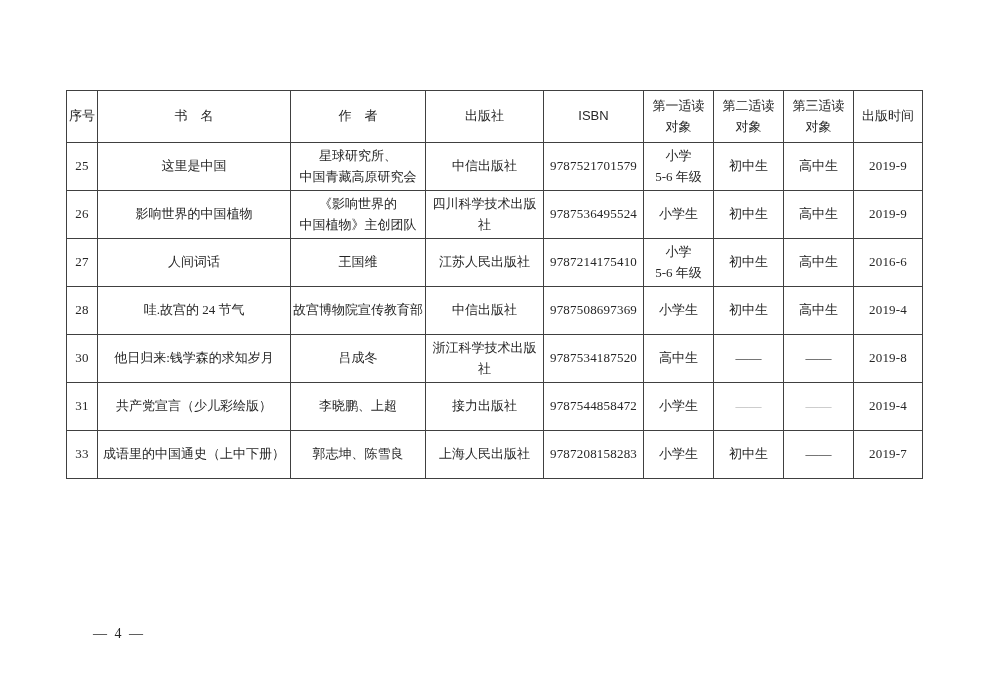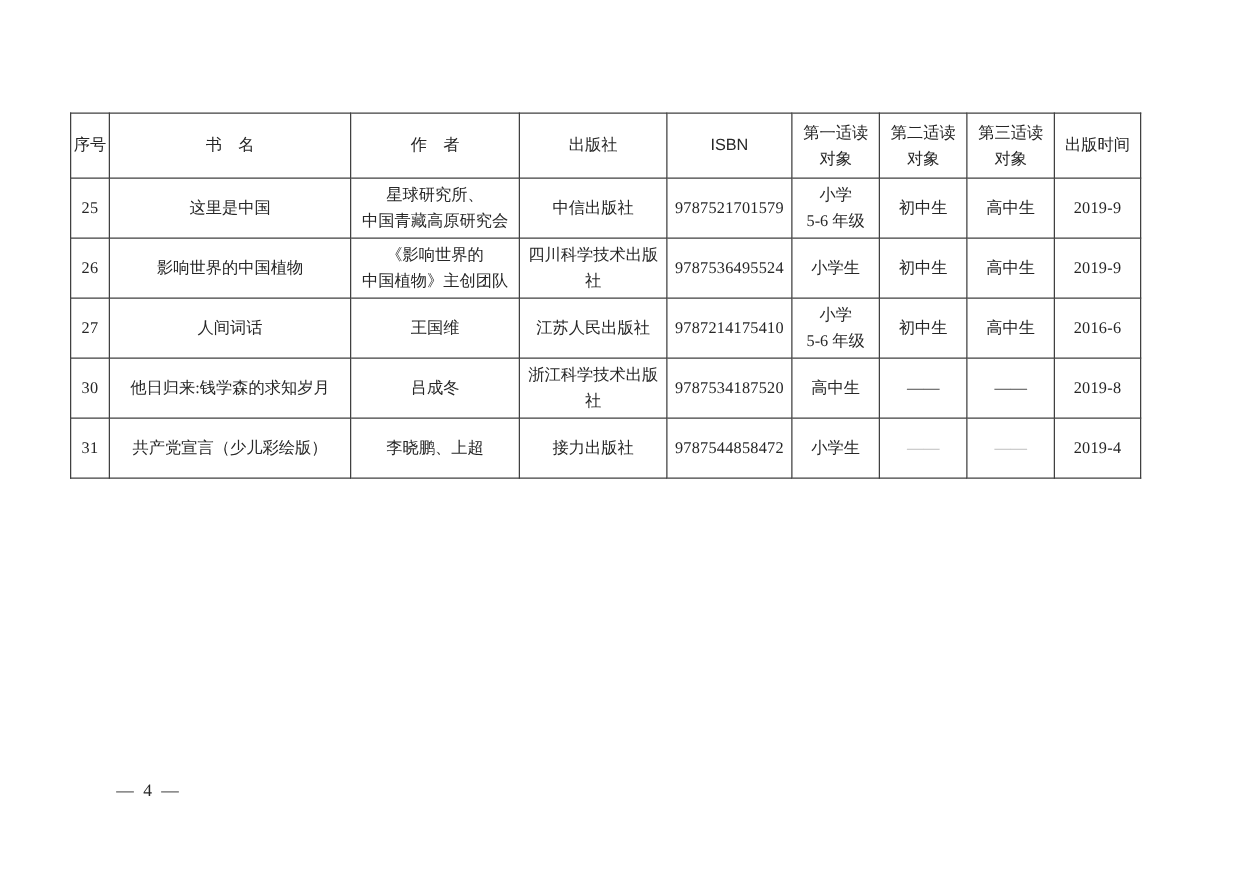--- a/index.html
+++ b/index.html
@@ -7,21 +7,21 @@
     width: 991px; height: 700px;
     background: #ffffff;
     font-family: "Liberation Serif", "DejaVu Serif", serif;
     color: #262626;
     overflow: hidden;
   }
   .page { position: relative; width: 991px; height: 700px; background: #fff; }
 
   table.booklist {
     position: absolute;
-    left: 56px; top: 90px;
+    left: 66px; top: 90px;
     width: 856px;
     border-collapse: collapse;
     table-layout: fixed;
     padding-left: 12px;
   }
   table.booklist th, table.booklist td {
     border: 1px solid #404040;
     text-align: center;
     vertical-align: middle;
     font-size: 13px;
@@ -110,20 +110,31 @@
         <td>王国维</td>
         <td>江苏人民出版社</td>
         <td class="num">9787214175410</td>
         <td>小学
 5-6 年级</td>
         <td>初中生</td>
         <td>高中生</td>
         <td class="num">2016-6</td>
       </tr>
       <tr>
+        <td class="num">28</td>
+        <td>哇.故宫的 24 节气</td>
+        <td>故宫博物院宣传教育部</td>
+        <td>中信出版社</td>
+        <td class="num">9787508697369</td>
+        <td>小学生</td>
+        <td>初中生</td>
+        <td>高中生</td>
+        <td class="num">2019-4</td>
+      </tr>
+      <tr>
         <td class="num">30</td>
         <td>他日归来:钱学森的求知岁月</td>
         <td>吕成冬</td>
         <td>浙江科学技术出版社</td>
         <td class="num">9787534187520</td>
         <td>高中生</td>
         <td>——</td>
         <td>——</td>
         <td class="num">2019-8</td>
       </tr>
@@ -131,18 +142,29 @@
         <td class="num">31</td>
         <td>共产党宣言（少儿彩绘版）</td>
         <td>李晓鹏、上超</td>
         <td>接力出版社</td>
         <td class="num">9787544858472</td>
         <td>小学生</td>
         <td class="muted">——</td>
         <td class="muted">——</td>
         <td class="num">2019-4</td>
       </tr>
+      <tr>
+        <td class="num">33</td>
+        <td>成语里的中国通史（上中下册）</td>
+        <td>郭志坤、陈雪良</td>
+        <td>上海人民出版社</td>
+        <td class="num">9787208158283</td>
+        <td>小学生</td>
+        <td>初中生</td>
+        <td>——</td>
+        <td class="num">2019-7</td>
+      </tr>
     </tbody>
   </table>
 
   <div class="footer-pagenum">— 4 —</div>
 
 </div>
 
 </body></html>

